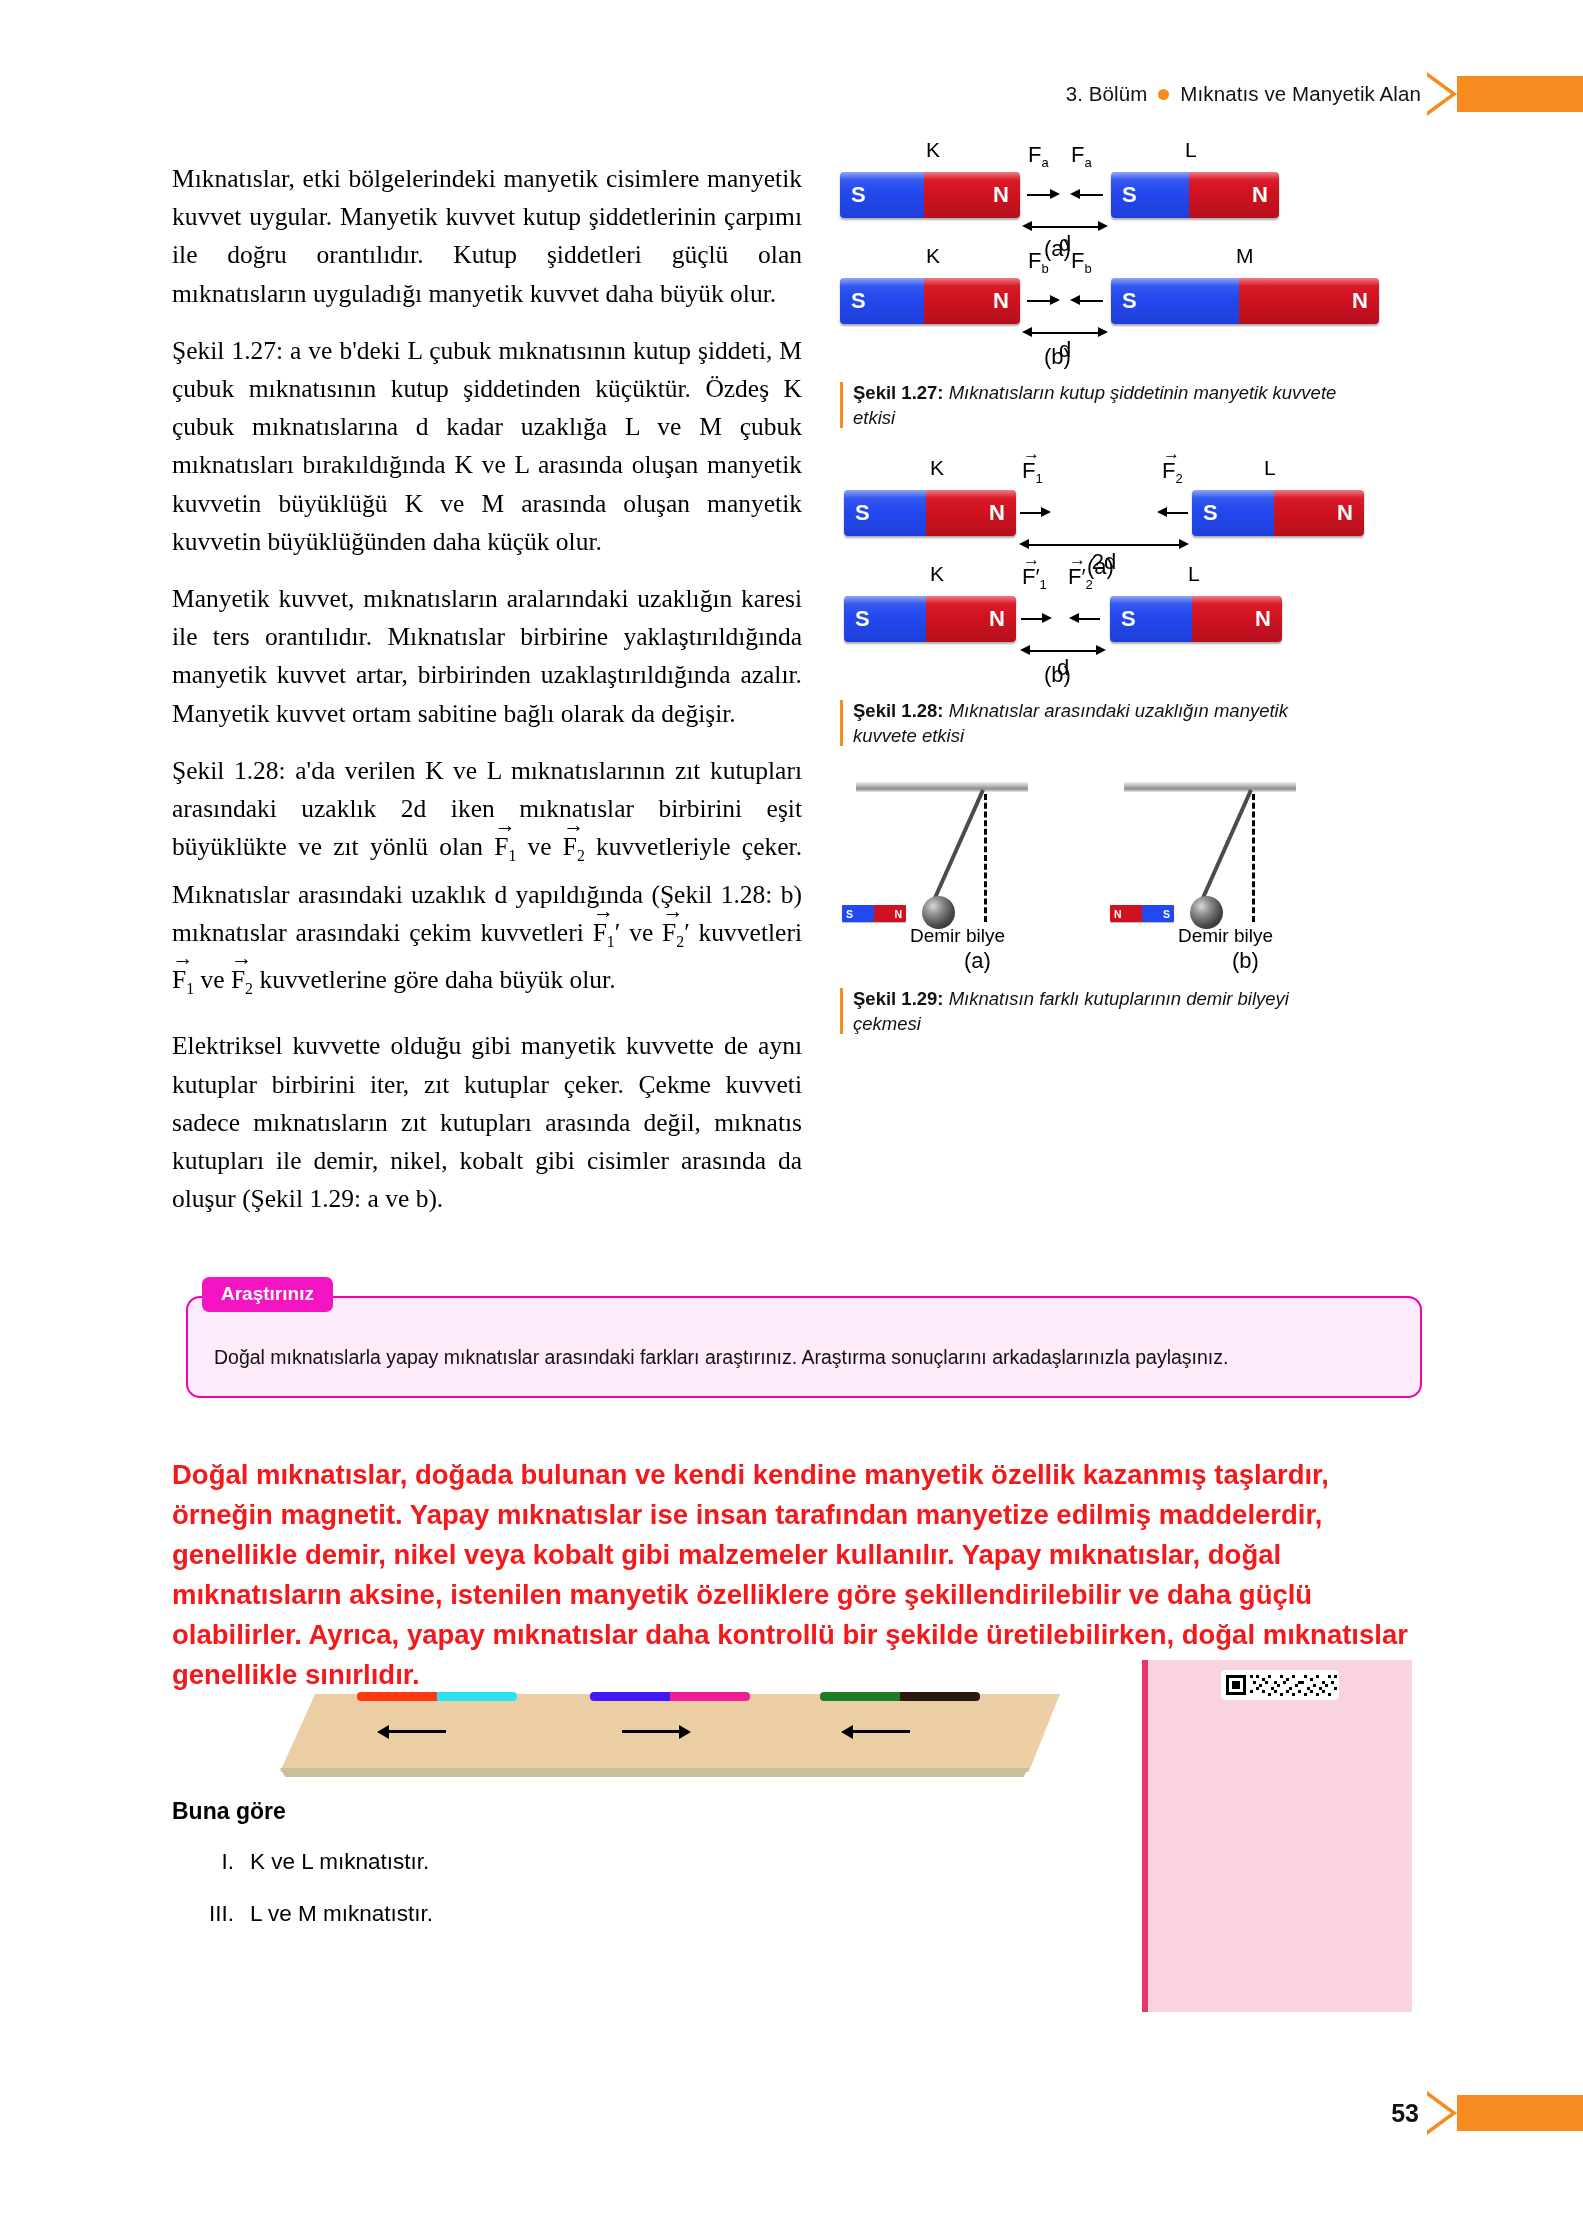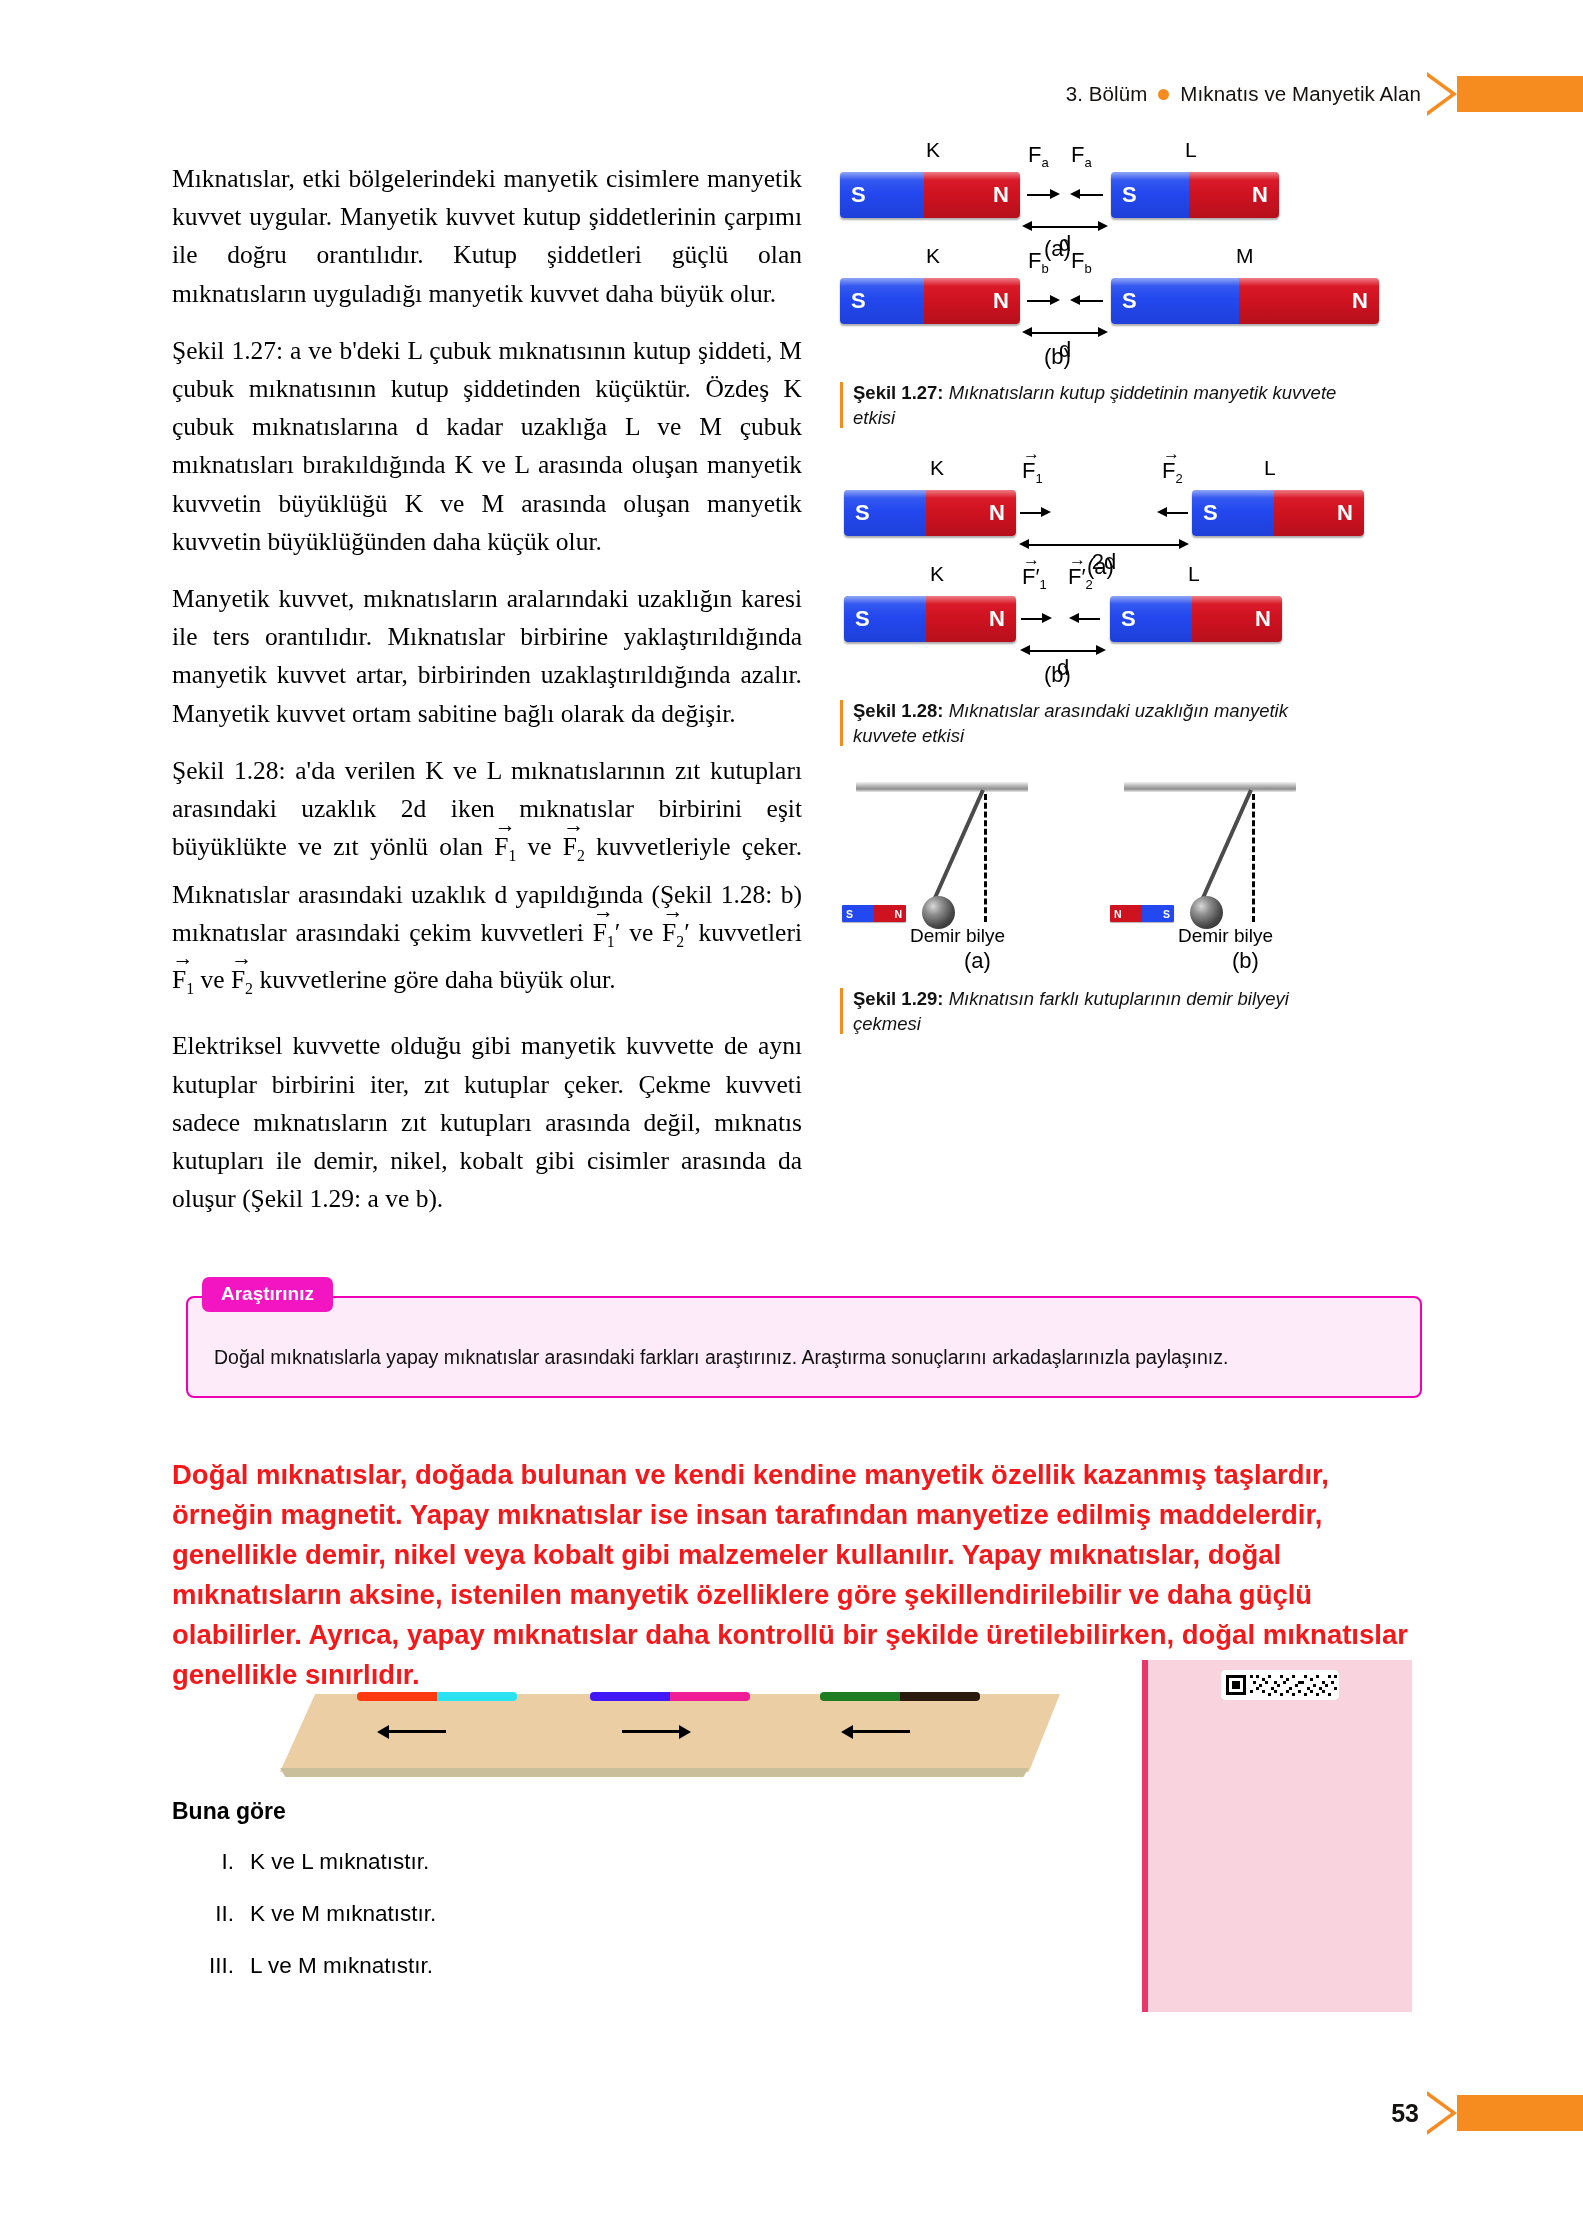--- a/index.html
+++ b/index.html
@@ -295,21 +295,21 @@
     color: #000;
   }
 
   
   .arastir {
     position: absolute;
     left: 186px;
     top: 1296px;
     width: 1236px;
     border: 2.4px solid #EE00B4;
-    border-radius: 8px;
+    border-radius: 14px;
     background: #FDEBFA;
   }
   .arastir-tab {
     position: absolute;
     left: 14px;
     top: -21px;
     background: #F315C1;
     color: #fff;
     font-family: "Liberation Sans", sans-serif;
     font-weight: 700;
@@ -681,24 +681,20 @@
   </div>
 
   <div class="redtext">Doğal mıknatıslar, doğada bulunan ve kendi kendine manyetik özellik kazanmış taşlardır, örneğin magnetit. Yapay mıknatıslar ise insan tarafından manyetize edilmiş maddelerdir, genellikle demir, nikel veya kobalt gibi malzemeler kullanılır. Yapay mıknatıslar, doğal mıknatısların aksine, istenilen manyetik özelliklere göre şekillendirilebilir ve daha güçlü olabilirler. Ayrıca, yapay mıknatıslar daha kontrollü bir şekilde üretilebilirken, doğal mıknatıslar genellikle sınırlıdır.</div>
 
   <div class="question">
     <div class="q-lead">Buna göre</div>
 
     <div class="q-item">
       <span class="q-num">I.</span>
       <span>K ve L mıknatıstır.</span>
-    </div>
-    <div class="q-item">
-      <span class="q-num">II.</span>
-      <span>K ve M mıknatıstır.</span>
     </div>
     <div class="q-item">
       <span class="q-num">III.</span>
       <span>L ve M mıknatıstır.</span>
     </div>
 
   </div>
 
   <div class="qrbox">
     <div class="qr">

